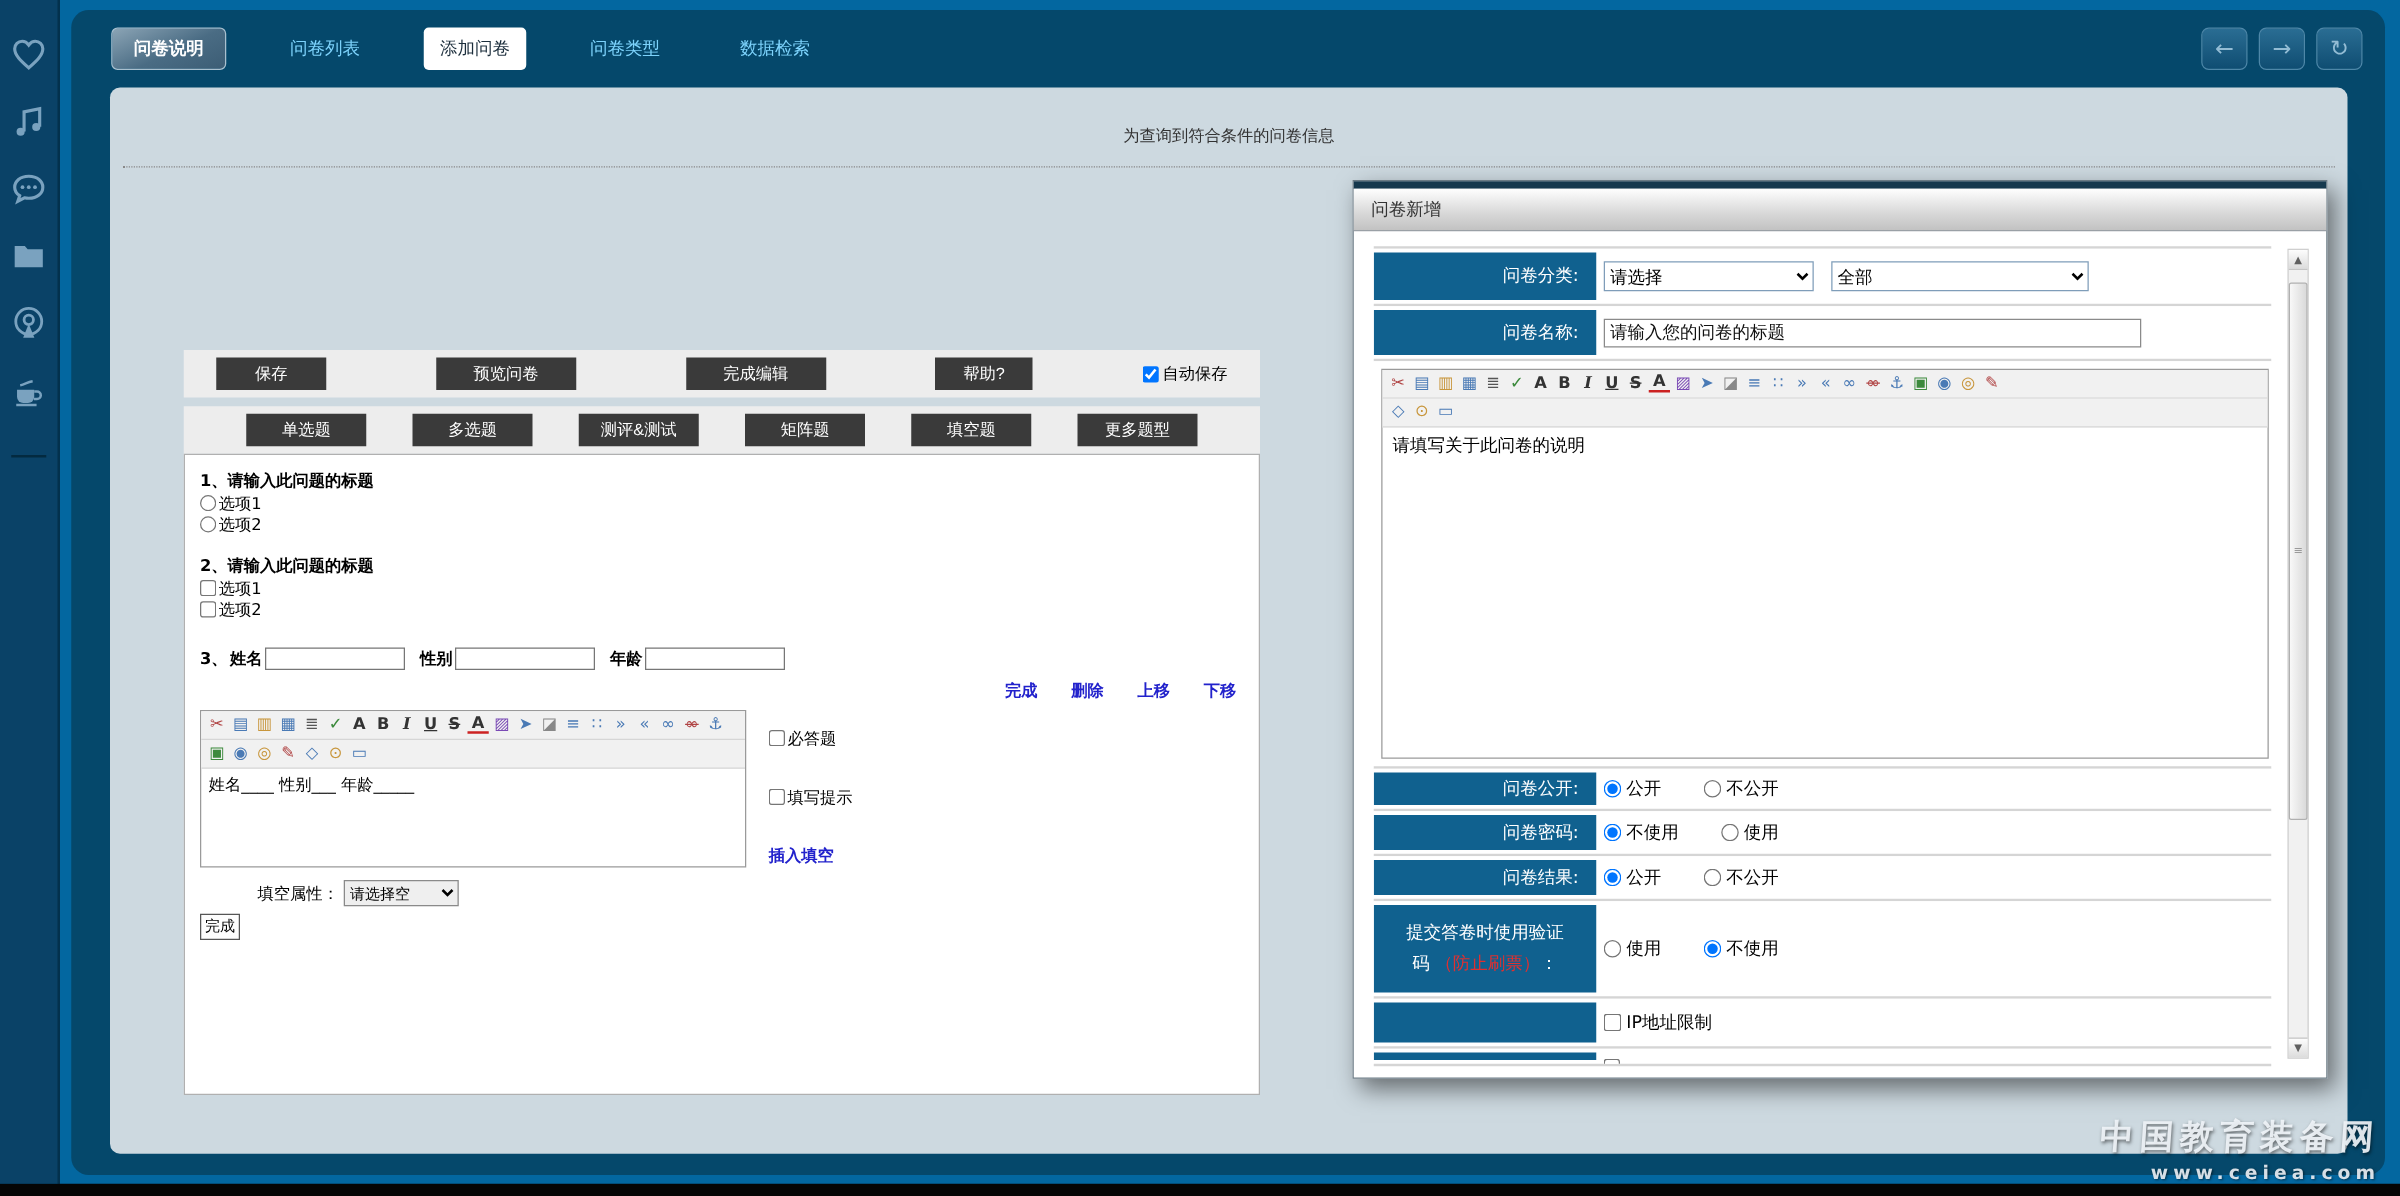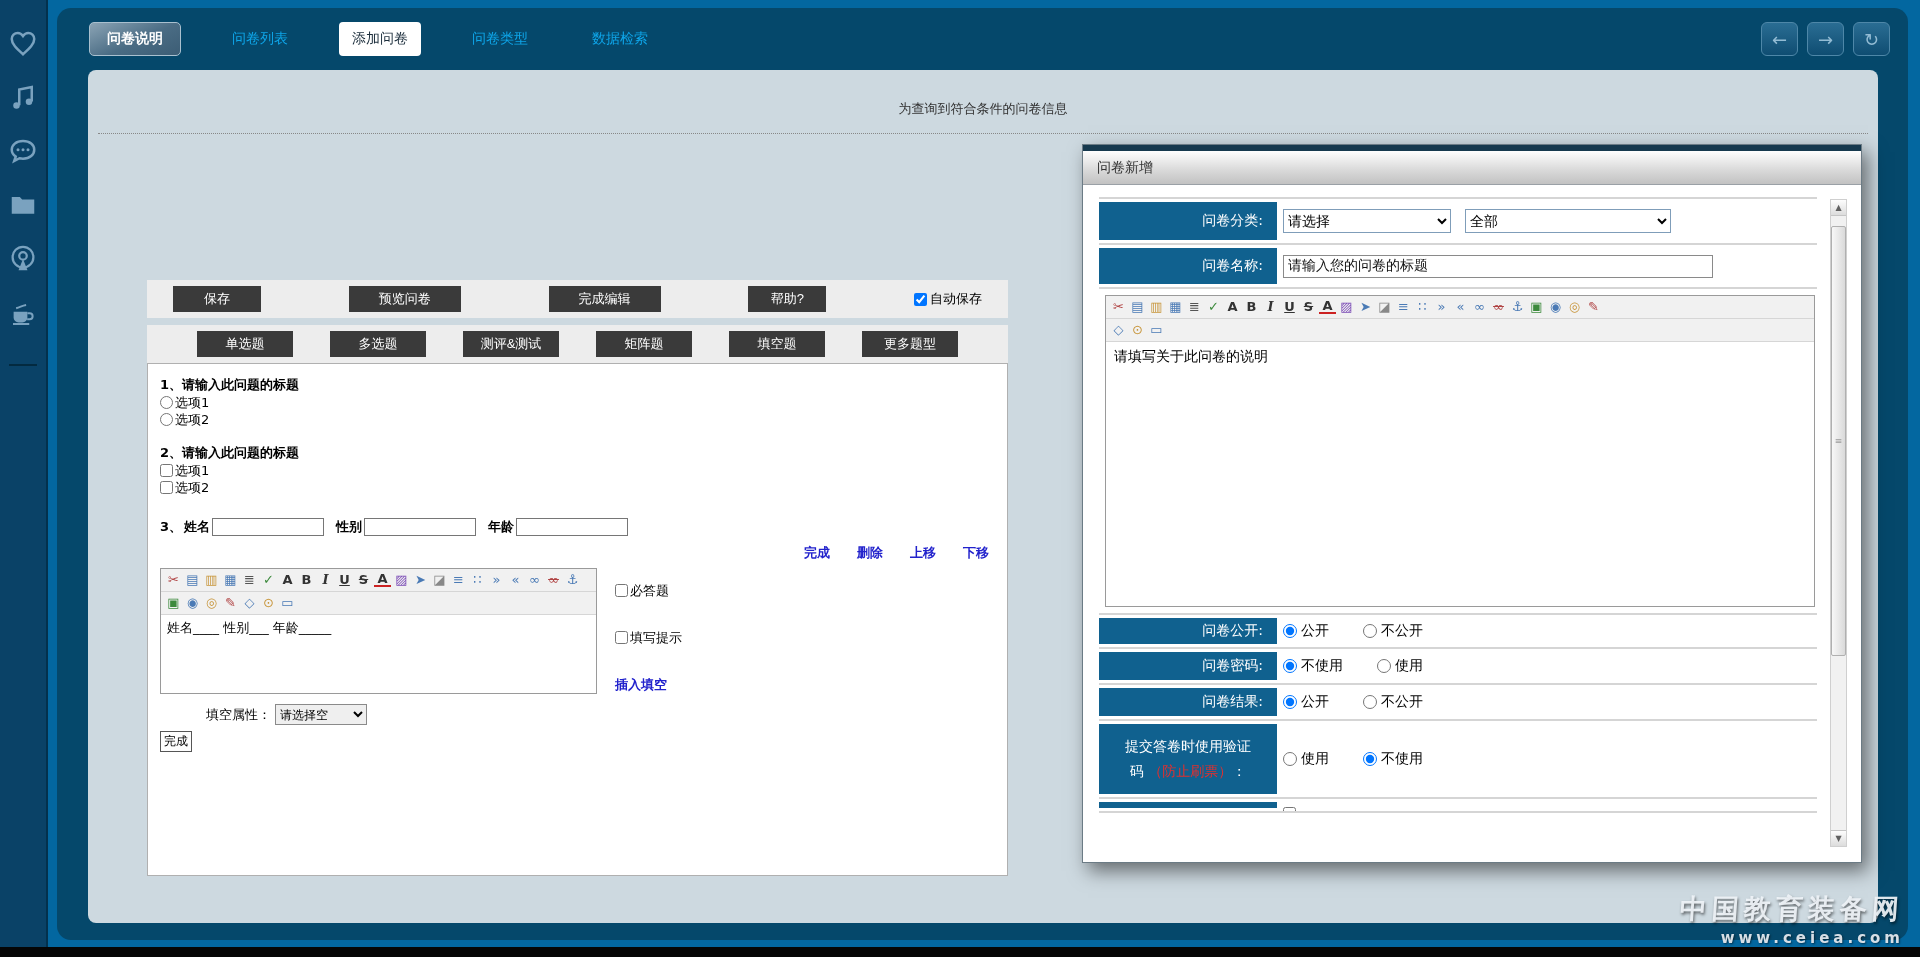--- a/index.html
+++ b/index.html
@@ -11,21 +11,21 @@
   .side-icon { display:flex; justify-content:center; margin-top:24px; }
   .side-icon:first-child { margin-top:28px; }
   .side-icon svg { width:30px; height:30px; }
   .side-divider { width:28px; margin:36px auto 0; border-top:2px solid #032a40; }
 
   
   .frame { position:absolute; left:57px; top:8px; width:1851px; height:932px; background:#05486b; border-radius:14px; }
   .nav { height:62px; display:flex; align-items:center; padding:0 18px 0 32px; }
   .menu-btn { background:linear-gradient(155deg,#8ba4b5,#4a6c84 55%,#3c5d75); border:1px solid #a9c0cf; border-radius:5px; color:#fff; font-weight:bold; font-size:14px; padding:7px 17px; cursor:pointer; }
   .tabs { display:flex; align-items:center; margin-left:38px; gap:38px; }
-  .tab { color:#0ea5e9; font-size:14px; padding:8px 13px; border-radius:4px; cursor:pointer; white-space:nowrap; }
+  .tab { color:#7dd3fc; font-size:14px; padding:8px 13px; border-radius:4px; cursor:pointer; white-space:nowrap; }
   .tab.active { background:#fff; color:#1c2e3c; }
   .nav-right { margin-left:auto; display:flex; gap:9px; }
   .navbtn { width:37px; height:34px; border-radius:6px; background:linear-gradient(#2a6d93,#0f4d72); border:1px solid #4e87a8; color:#93bcd4; font-size:18px; display:flex; align-items:center; justify-content:center; cursor:pointer; }
 
   .content { position:absolute; left:31px; top:62px; width:1790px; height:853px; background:#cdd9e0; border-radius:8px; }
   .empty-msg { padding-top:30px; text-align:center; font-size:13px; color:#333; }
   .dotted { margin:15px 10px 0 10px; border-top:1px dotted #888; }
 
   
   .editor-panel { position:absolute; left:59px; top:210px; width:861px; }
@@ -400,20 +400,29 @@
                 <input type="radio" name="mcaptcha" style="">
                 <span>使用</span>
               </label>
               <label class="rowgap">
                 <input type="radio" name="mcaptcha" checked="" style="">
                 <span>不使用</span>
               </label>
             </div>
           </div>
 
+          <div class="mrow" style="height:40px">
+            <div class="mlabel"></div>
+            <div class="mcontent">
+              <label class="rowgap">
+                <input type="checkbox" style="">
+                <span>IP地址限制</span>
+              </label>
+            </div>
+          </div>
 
           <div class="mrow" style="height:14px">
             <div class="mlabel"></div>
             <div class="mcontent" style="align-items:flex-start;">
               <input type="checkbox" style="margin-top: 4px;">
             </div>
           </div>
 
         </div>
 

